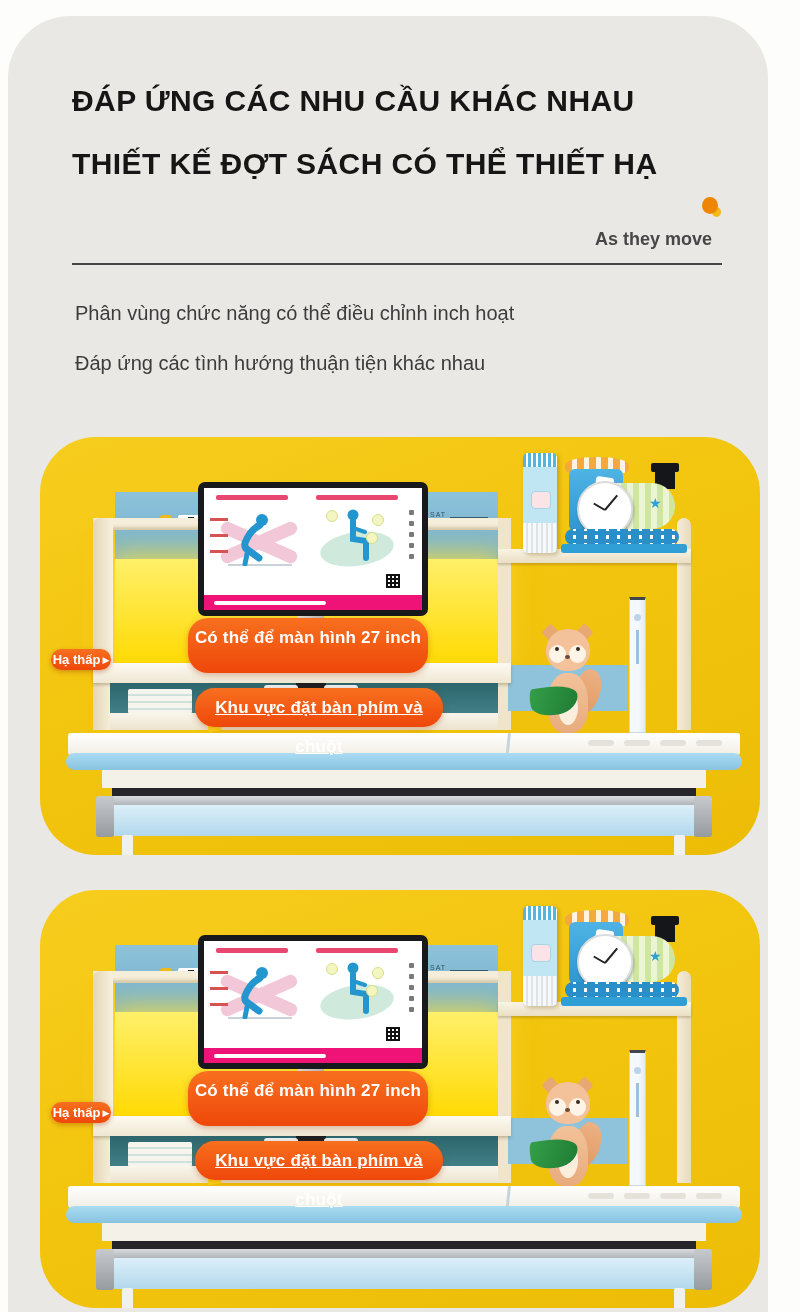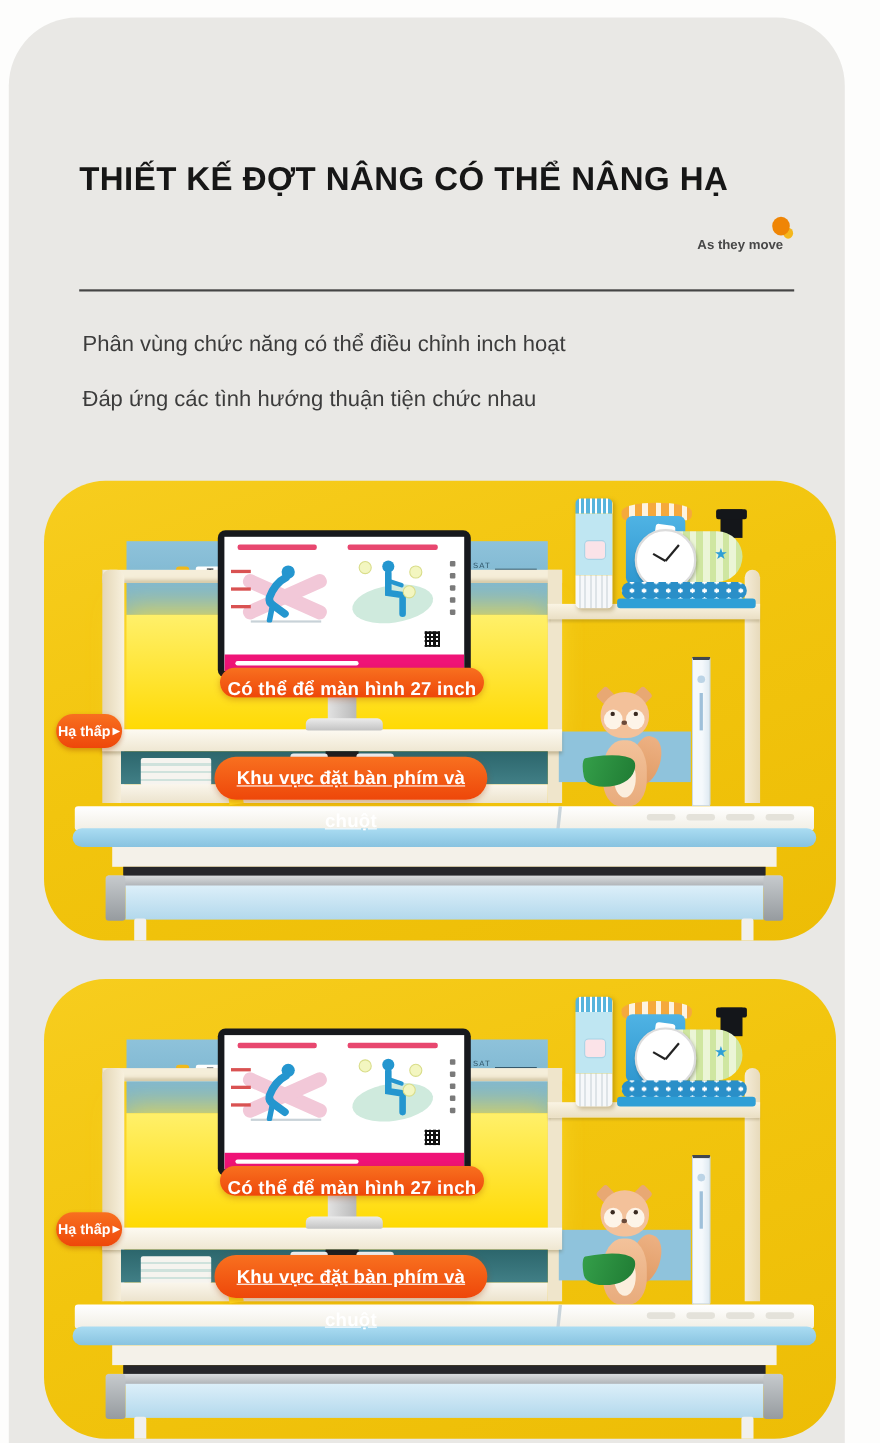--- a/index.html
+++ b/index.html
@@ -11,21 +11,21 @@
   .title{position:absolute;left:64px;color:#161616;font-weight:bold;
     font-size:30px;letter-spacing:.4px;white-space:nowrap;}
   .t1{top:68px;} .t2{top:131px;}
   .phone{position:absolute;left:0;top:206px;width:100%;text-align:center;
     text-indent:40px;color:#1513e8;font-size:27px;font-weight:bold;letter-spacing:.5px;}
   .logo{position:absolute;left:692px;top:181px;width:28px;height:22px;}
   .logo .dot-o{position:absolute;left:2px;top:0;width:16px;height:17px;border-radius:50%;
     background:#ef8505;z-index:2;}
   .logo .dot-y{position:absolute;left:12px;top:10px;width:9px;height:10px;border-radius:50%;
     background:#f4b71c;z-index:1;}
-  .tagline{position:absolute;right:56px;top:199px;font-size:12px;font-weight:bold;color:#474747;}
+  .tagline{position:absolute;right:56px;top:213px;font-size:18px;font-weight:bold;color:#474747;}
   .divider{position:absolute;left:64px;top:247px;width:650px;height:2px;background:#454545;}
   .intro{position:absolute;left:67px;color:#3c3c3c;font-size:20px;white-space:nowrap;}
   .i1{top:286px;} .i2{top:336px;}
   
   .panel{position:absolute;left:32px;width:720px;height:418px;border-radius:56px;
     overflow:hidden;background:linear-gradient(160deg,#f7cd1e 0%,#f2c50e 45%,#edbd06 100%);}
   .pA{top:421px;} .pB{top:874px;}
   .scene{position:relative;width:720px;height:418px;}
   .scene div{position:absolute;}
   
@@ -169,43 +169,44 @@
     border:1px solid #ccd8e1;border-top:3px solid #41464e;box-sizing:border-box;}
   .book:before{content:"";position:absolute;left:4px;top:14px;width:7px;height:7px;
     border-radius:50%;background:#bcd4e6;}
   .book:after{content:"";position:absolute;left:6px;top:30px;width:3px;height:34px;
     background:#9fc0da;}
   
   .pill{position:absolute;z-index:8;border-radius:20px;color:#fff;text-align:center;
     font-size:17px;font-weight:600;letter-spacing:.2px;
     background:linear-gradient(180deg,#f8701f,#ee470a);
     box-shadow:0 2px 6px rgba(160,60,0,.35);}
-  .pill-mon{left:148px;top:170px;width:240px;height:27px;line-height:39px;margin-left:12px;}
+  .pill-mon{left:148px;top:181px;width:240px;height:55px;line-height:39px;}
   .pill-kb{left:155px;top:251px;width:248px;height:39px;line-height:39px;text-decoration:underline;}
-  .side-tag{position:absolute;left:11px;top:212px;width:60px;height:31px;z-index:9;
+  .side-tag{position:absolute;left:11px;top:212px;width:60px;height:21px;z-index:9;
     border-radius:16px;background:linear-gradient(180deg,#f8701f,#ee470a);
     color:#fff;font-size:13px;font-weight:600;display:flex;align-items:center;
     justify-content:center;gap:2px;box-shadow:0 2px 5px rgba(160,60,0,.4);}
   .side-tag .arr{font-size:9px;}
 </style>
 </head>
 <body>
 
 <div class="page">
   <div class="card">
 
-    <div class="title t2">THIẾT KẾ ĐỢT NÂNG CÓ THỂ NÂNG HẠ</div>
+    <div class="title t1">ĐÁP ỨNG CÁC NHU CẦU KHÁC NHAU</div>
+    <div class="title t2">THIẾT KẾ ĐỢT SÁCH CÓ THỂ THIẾT HẠ</div>
     <div class="logo">
       <span class="dot-o" style="position:absolute"></span>
       <span class="dot-y" style="position:absolute"></span>
     </div>
     <div class="tagline">As they move</div>
     <div class="divider"></div>
     <div class="intro i1">Phân vùng chức năng có thể điều chỉnh inch hoạt</div>
-    <div class="intro i2">Đáp ứng các tình hướng thuận tiện chức nhau</div>
+    <div class="intro i2">Đáp ứng các tình hướng thuận tiện khác nhau</div>
 
     <section class="panel pA">
       <div class="scene">
         <div class="back-band"></div>
         <div class="sat-note">SAT</div>
         <div class="sat-line"></div>
         <div class="brand-crest"></div>
         <div class="brand-box">T</div>
         <div class="board-top"></div>
         <div class="glow"></div>

